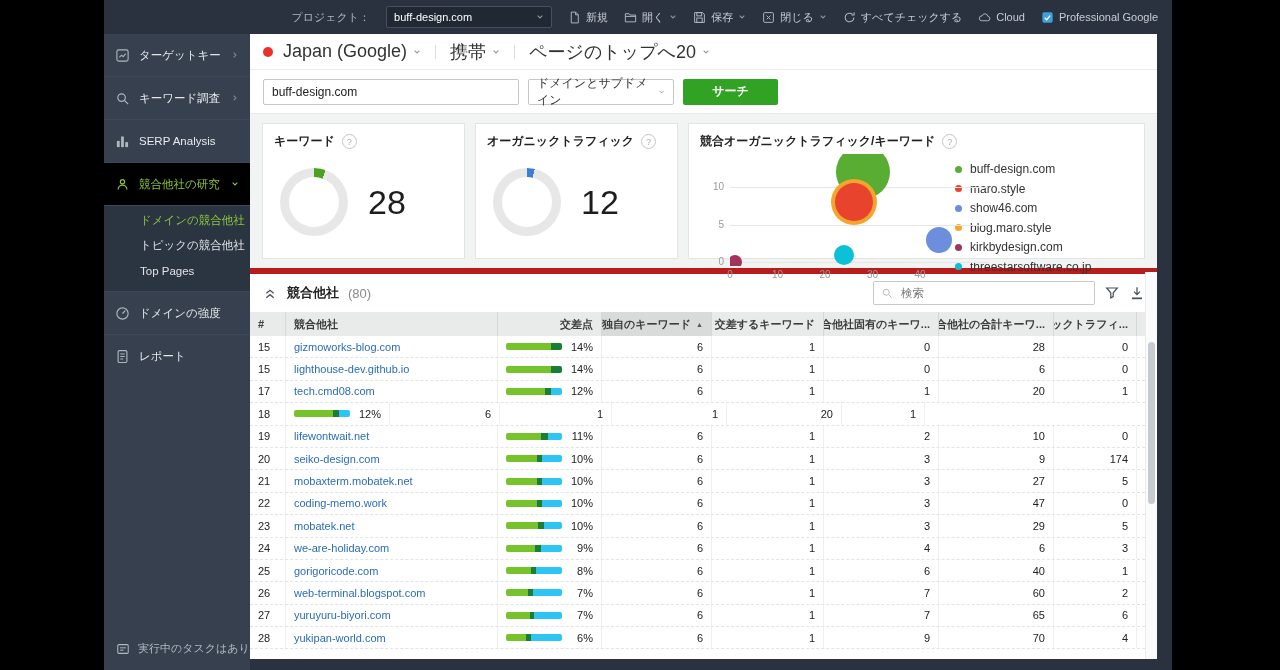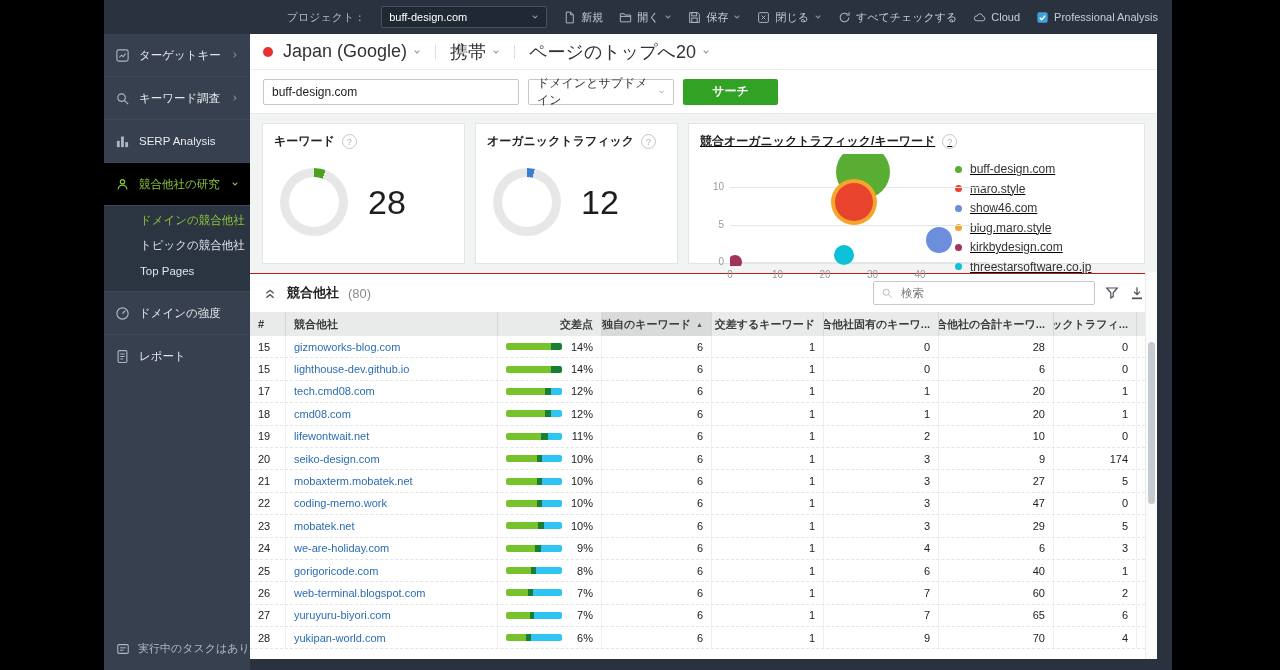--- a/index.html
+++ b/index.html
@@ -33,24 +33,24 @@
   .content{width:907px;background:#fff;height:625px;position:relative;flex:none;}
   .filterbar{height:35px;display:flex;align-items:center;gap:10px;padding:0 13px;border-bottom:1px solid #ececec;font-size:18px;color:#333;}
   .fdot{width:10px;height:10px;border-radius:50%;background:#e8312a;flex:none;}
   .fitem{display:flex;align-items:center;gap:6px;cursor:pointer;}
   .fsep{width:1px;height:14px;background:#ddd;margin:0 4px;}
   .fcaret{width:8px;height:8px;color:#999;}
   .searchrow{height:43px;display:flex;align-items:center;gap:9px;padding:0 13px;border-bottom:1px solid #e8e8e8;}
   .q-input{width:256px;height:26px;border:1px solid #c6c6c6;border-radius:2px;padding:0 8px;font-size:12px;color:#222;font-family:inherit;box-sizing:border-box;}
   .scope{width:146px;height:26px;border:1px solid #c6c6c6;border-radius:2px;display:flex;align-items:center;justify-content:space-between;padding:0 8px;font-size:12px;color:#333;box-sizing:border-box;cursor:pointer;}
   .go-btn{width:95px;height:26px;background:#31a224;border:none;border-radius:2px;color:#fff;font-size:12px;font-weight:bold;cursor:pointer;font-family:inherit;}
-  .cards{height:160px;background:#f2f3f3;display:flex;gap:10px;padding:9px 12px;box-sizing:border-box;border-bottom:1px solid #b91c1c;}
+  .cards{height:160px;background:#f2f3f3;display:flex;gap:10px;padding:9px 12px;box-sizing:border-box;border-bottom:6px solid #b91c1c;}
   .card{background:#fff;border:1px solid #e4e4e4;box-sizing:border-box;padding:9px 11px;}
   .card.small{width:203px;flex:none;}
-  .card.wide{flex:1;text-decoration:underline;}
+  .card.wide{flex:1;}
   .c-title{display:flex;align-items:center;gap:7px;font-size:12px;font-weight:bold;color:#222;}
   .help{width:13px;height:13px;border-radius:50%;border:1px solid #c6c6c6;color:#b0b0b0;font-size:9px;display:flex;align-items:center;justify-content:center;flex:none;cursor:pointer;font-weight:normal;}
   .donut-row{display:flex;align-items:center;gap:20px;margin:18px 0 0 6px;}
   .donut{width:68px;height:68px;border-radius:50%;position:relative;}
   .donut::after{content:"";position:absolute;inset:9px;background:#fff;border-radius:50%;}
   .big-num{font-size:34px;color:#1d1d1d;}
   
   .c3-inner{display:flex;margin-top:4px;}
   .chart{position:relative;flex:1;height:131px;}
   .plot{position:absolute;left:30px;top:0;width:258px;height:112px;overflow:hidden;}
@@ -220,21 +220,21 @@
         <div class="tb-btn">
           <svg class="ic">
             <use href="#i-cloud"></use>
           </svg>
           <span>Cloud</span>
         </div>
         <div class="tb-btn">
           <svg class="ic">
             <use href="#i-license"></use>
           </svg>
-          <span>Professional Analysis</span>
+          <span>Professional Google</span>
         </div>
       </div>
   </div>
 
   <div class="bodyrow">
     <aside class="sidebar">
       <div id="side-items">
           <div class="s-item">
             <svg class="ic">
               <use href="#i-target"></use>
@@ -554,23 +554,20 @@
               <span>20</span>
             </div>
             <div class="td c7 num">
               <span>1</span>
             </div>
           </div>
           <div class="trow">
             <div class="td c0">
               <span>18</span>
             </div>
-            <div class="td c1">
-              <span class="dom">cmd08.com</span>
-            </div>
             <div class="td c2">
               <span class="ibar">
                 <i style="width: 70%; background: rgb(118, 195, 44);"></i>
                 <i style="width: 10%; background: rgb(27, 126, 53);"></i>
                 <i style="width: 20%; background: rgb(46, 197, 245);"></i>
               </span>
               <span class="pct">12%</span>
             </div>
             <div class="td c3 num">
               <span>6</span>

